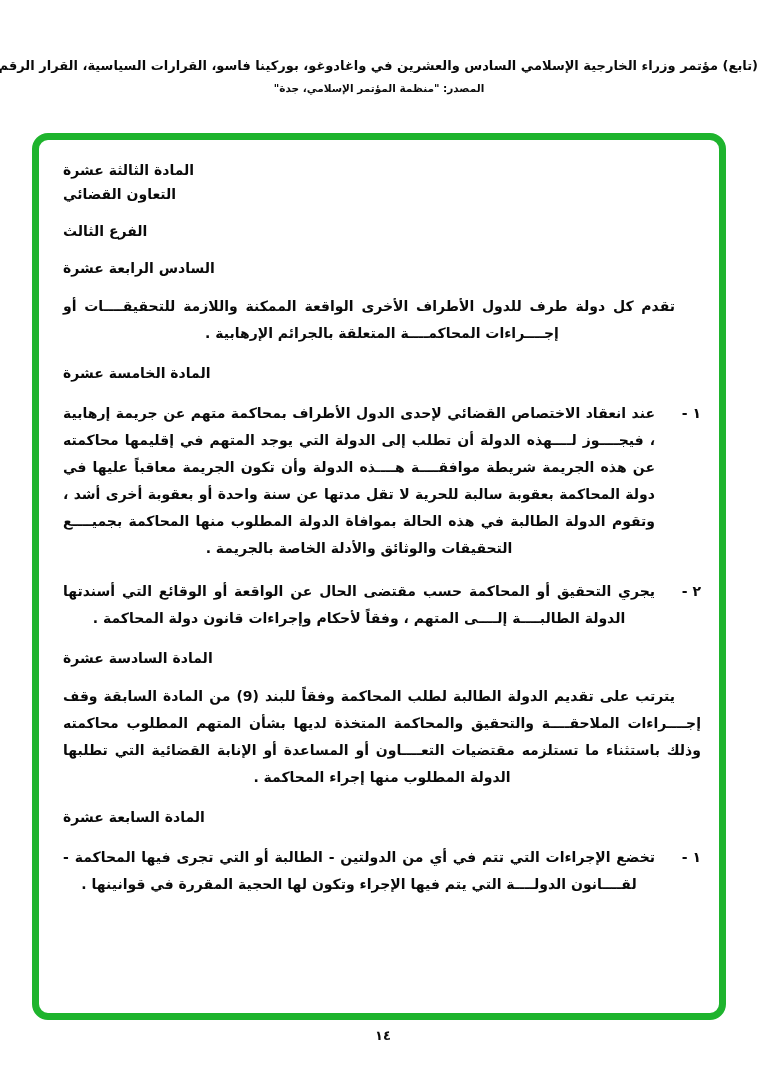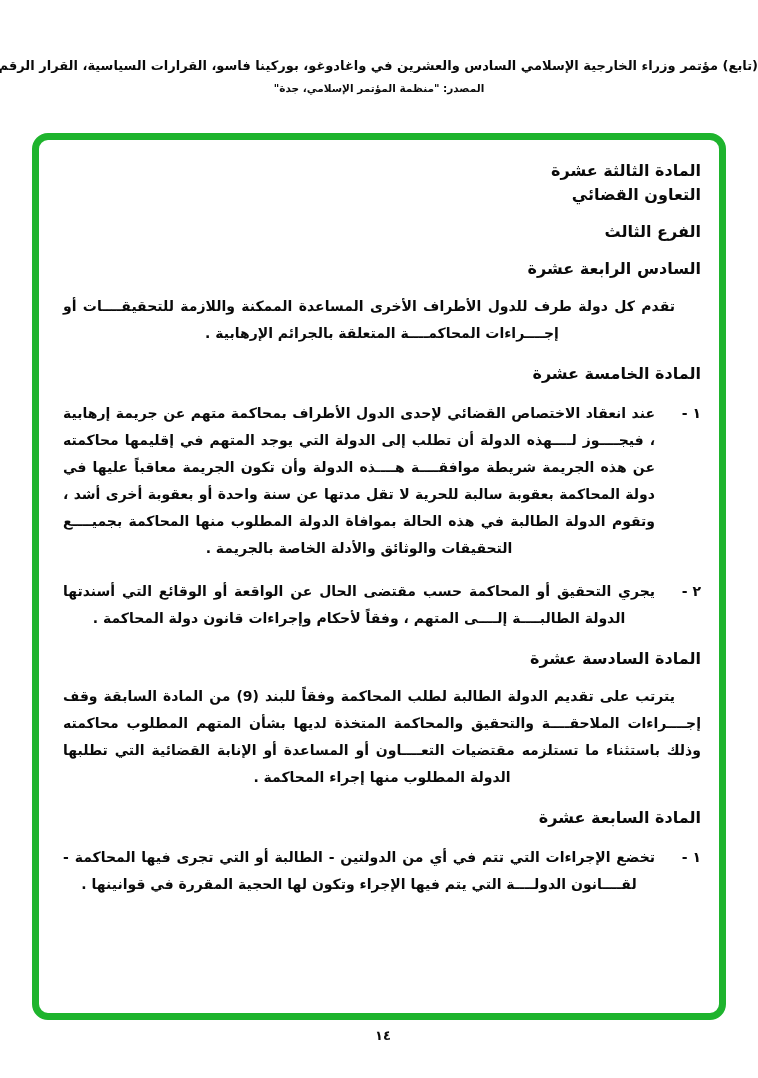--- a/index.html
+++ b/index.html
@@ -45,23 +45,23 @@
     background:#ffffff;
     overflow:hidden;
   }
   .doc-body {
     padding:12px 18px 0 24px;
     font-size:14px;
     font-weight:bold;
     line-height:27px;
   }
   .block-heading {
-    font-size:16px;
+    font-size:14px;
     font-weight:bold;
-    text-align:right;
+    text-align:left;
     margin-top:16px;
     line-height:21px;
   }
   .block-heading:first-child { margin-top:8px; }
   .block-heading.compact { margin-top:3px; }
   .block-paragraph {
     margin-top:14px;
     text-align:justify;
     text-indent:26px;
   }
@@ -98,21 +98,21 @@
     <div class="header-line1">(تابع) مؤتمر وزراء الخارجية الإسلامي السادس والعشرين في واغادوغو، بوركينا فاسو، القرارات السياسية، القرار الرقم ٢٦/٥٩-س</div>
     <div class="header-line2">المصدر:  "منظمة المؤتمر الإسلامي، جدة"</div>
   </div>
 
   <div class="doc-box">
     <div class="doc-body" id="doc-body">
         <h2 class="block-heading">المادة الثالثة عشرة</h2>
         <h2 class="block-heading compact">التعاون القضائي</h2>
         <h2 class="block-heading">الفرع الثالث</h2>
         <h2 class="block-heading">السادس الرابعة عشرة</h2>
-        <p class="block-paragraph last-center">تقدم كل دولة طرف للدول الأطراف الأخرى المساعدة الممكنة واللازمة للتحقيقــــات أو إجــــراءات المحاكمــــة المتعلقة بالجرائم الإرهابية .</p>
+        <p class="block-paragraph last-center">تقدم كل دولة طرف للدول الأطراف الأخرى الواقعة الممكنة واللازمة للتحقيقــــات أو إجــــراءات المحاكمــــة المتعلقة بالجرائم الإرهابية .</p>
         <h2 class="block-heading">المادة الخامسة عشرة</h2>
         <div class="block-numbered">
     <span class="clause-marker">١ -</span>
     <span class="clause-text last-center">عند انعقاد الاختصاص القضائي لإحدى الدول الأطراف بمحاكمة متهم عن جريمة إرهابية ، فيجــــوز لــــهذه الدولة أن تطلب إلى الدولة التي يوجد المتهم في إقليمها محاكمته عن هذه الجريمة شريطة موافقــــة هــــذه الدولة وأن تكون الجريمة معاقباً عليها في دولة المحاكمة بعقوبة سالبة للحرية لا تقل مدتها عن سنة واحدة أو بعقوبة أخرى أشد ، وتقوم الدولة الطالبة في هذه الحالة بموافاة الدولة المطلوب منها المحاكمة بجميــــع التحقيقات والوثائق والأدلة الخاصة بالجريمة .</span>
   </div>
         <div class="block-numbered">
     <span class="clause-marker">٢ -</span>
     <span class="clause-text last-center">يجري التحقيق أو المحاكمة حسب مقتضى الحال عن الواقعة أو الوقائع التي أسندتها الدولة الطالبــــة إلــــى المتهم ، وفقاً لأحكام وإجراءات قانون دولة المحاكمة .</span>
   </div>
         <h2 class="block-heading">المادة السادسة عشرة</h2>

